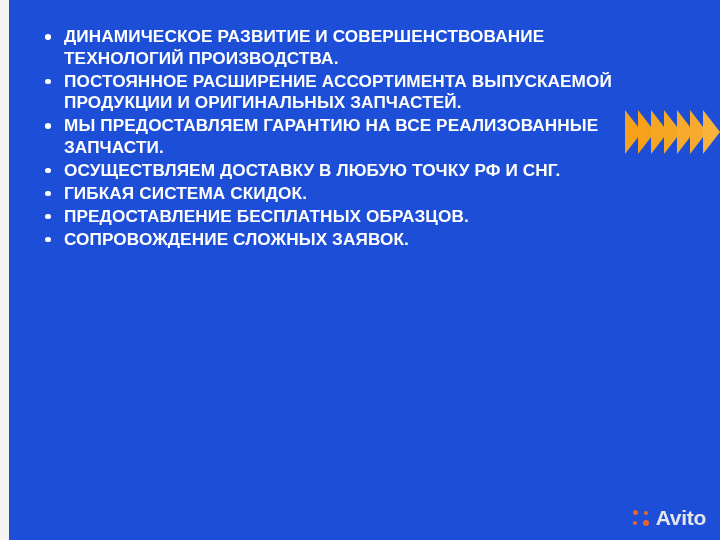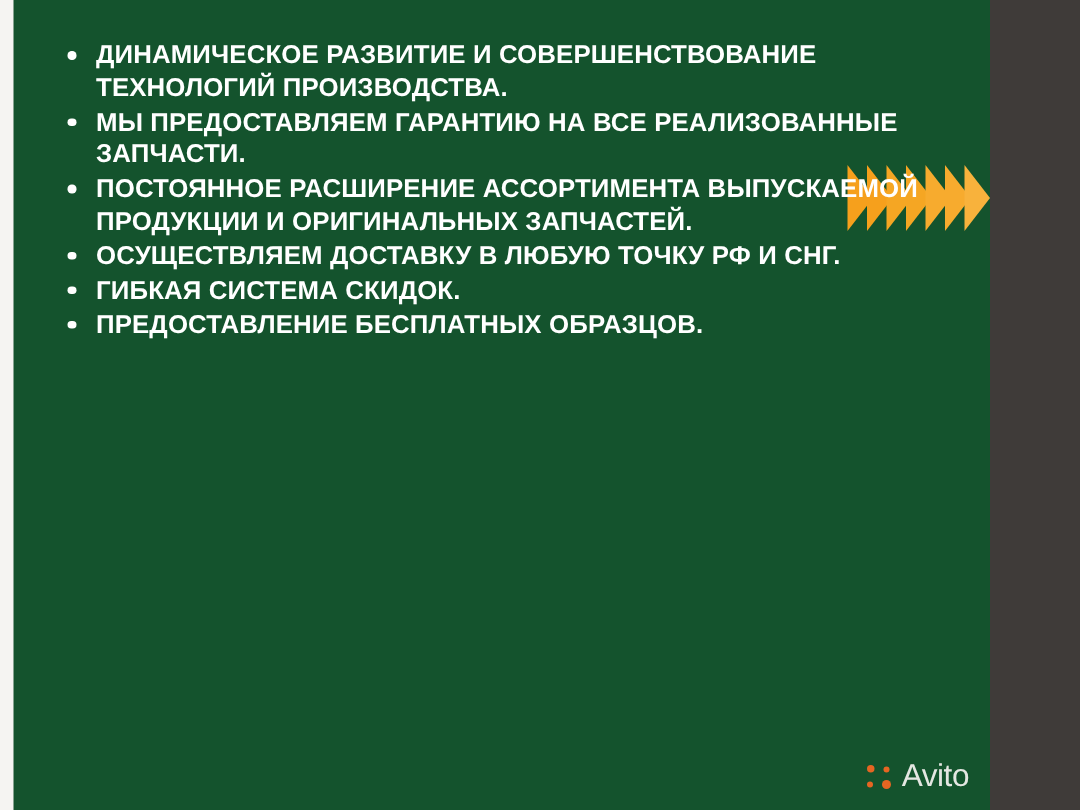--- a/index.html
+++ b/index.html
@@ -8,23 +8,23 @@
   }
   body {
     width: 720px;
     height: 540px;
     background: #3f3b39;
     font-family: "Liberation Sans", sans-serif;
     overflow: hidden;
   }
   .slide {
     position: relative;
-    width: 660px;
+    width: 720px;
     height: 540px;
-    background: #14532d;
+    background: #1d4ed8;
     box-sizing: border-box;
     overflow: hidden;
   }
   .left-stripe {
     position: absolute;
     left: 0;
     top: 0;
     width: 9px;
     height: 540px;
     background: #f5f4f2;
@@ -108,21 +108,21 @@
     background: #f26722;
     display: block;
   }
   .wm-dots i:nth-child(1) { left: 0;   top: 0; }
   .wm-dots i:nth-child(2) { left: 11px; top: 1px; width: 4px; height: 4px;}
   .wm-dots i:nth-child(3) { left: 0;   top: 11px; width: 4px; height: 4px;}
   .wm-dots i:nth-child(4) { left: 10px; top: 10px; width: 6px; height: 6px;}
   .wm-text {
     color: #f0efec;
     font-size: 21px;
-    font-weight: normal;
+    font-weight: bold;
     letter-spacing: -0.3px;
   }
 </style>
 </head>
 <body>
 
 <div class="slide">
 
   <div class="left-stripe"></div>
 
@@ -131,25 +131,26 @@
     <span class="chev c2"></span>
     <span class="chev c3"></span>
     <span class="chev c4"></span>
     <span class="chev c5"></span>
     <span class="chev c6"></span>
     <span class="chev c7"></span>
   </div>
 
   <ul class="bullets">
     <li>Динамическое развитие и совершенствование технологий производства.</li>
+    <li>Постоянное расширение ассортимента выпускаемой продукции и оригинальных запчастей.</li>
     <li>Мы предоставляем гарантию на все реализованные запчасти.</li>
-    <li>Постоянное расширение ассортимента выпускаемой продукции и оригинальных запчастей.</li>
     <li>Осуществляем доставку в любую точку РФ и СНГ.</li>
     <li>Гибкая система скидок.</li>
     <li>Предоставление бесплатных образцов.</li>
+    <li>Сопровождение сложных заявок.</li>
   </ul>
 
   <div class="watermark">
     <span class="wm-dots">
       <i></i>
         <i></i>
         <i></i>
         <i></i>
     </span>
     <span class="wm-text">Avito</span>

